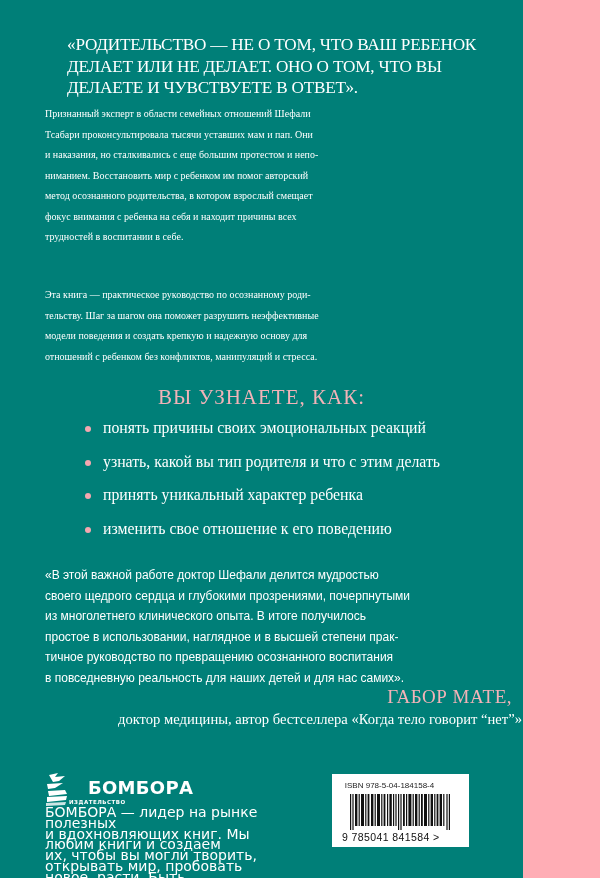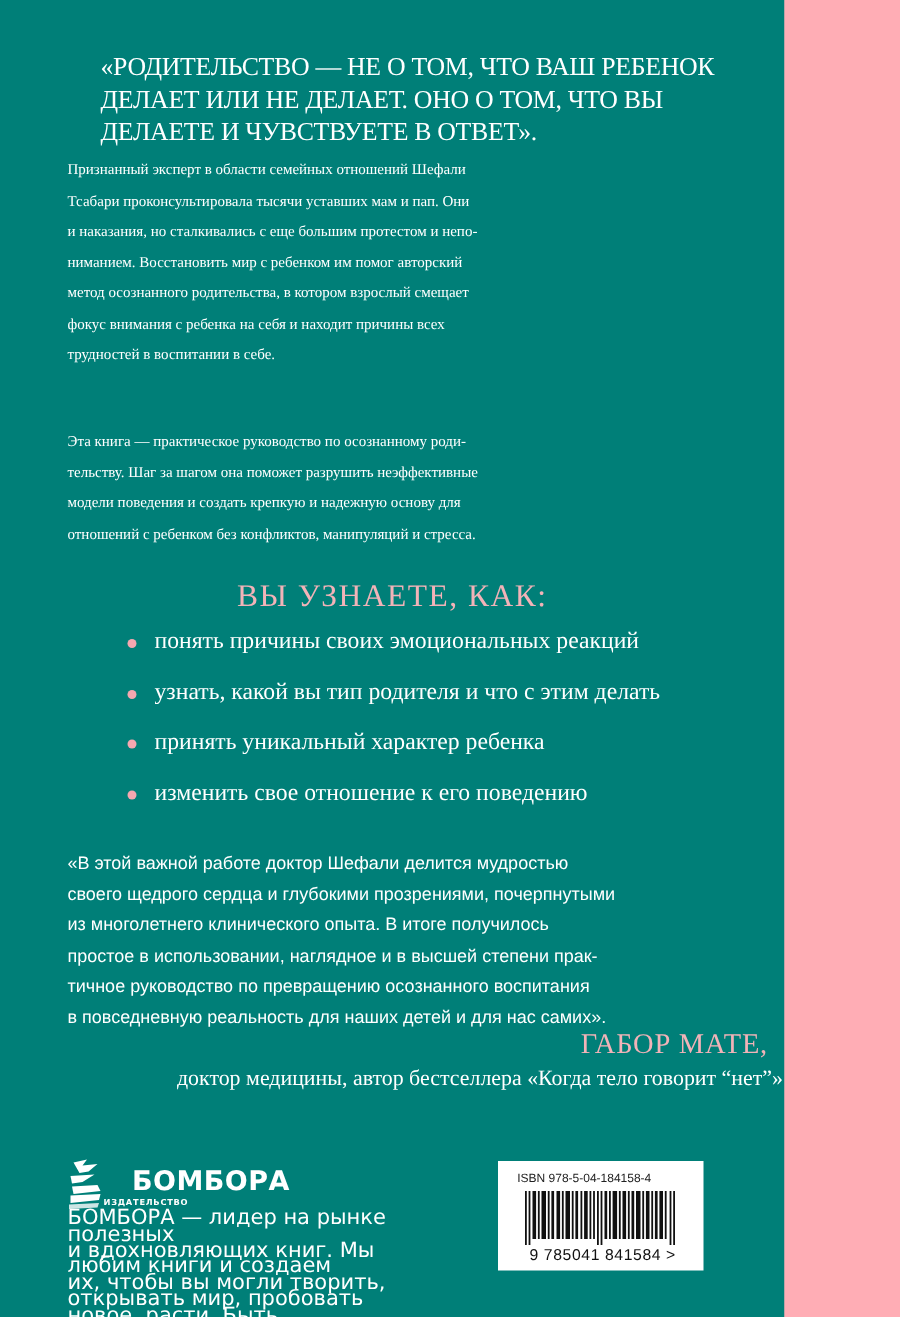--- a/index.html
+++ b/index.html
@@ -86,21 +86,21 @@
     background:#ffffff;
   }
   .isbn-label {
     position:absolute; left:0; top:7px; width:115px; text-align:center;
     font-family:"Liberation Sans", sans-serif; font-size:8px; color:#222;
   }
   .bars {
     position:absolute; left:18px; top:20px; width:100px; height:36px;
   }
   .barcode-digits {
-    position:absolute; left:21px; top:57px; width:125px;
+    position:absolute; left:10px; top:57px; width:125px;
     font-family:"Liberation Sans", sans-serif; font-size:10.5px; color:#111;
     white-space:pre; letter-spacing:0.4px;
   }
 </style>
 </head>
 <body>
 
 <div class="teal-panel"></div>
 <div class="pink-strip"></div>
 

